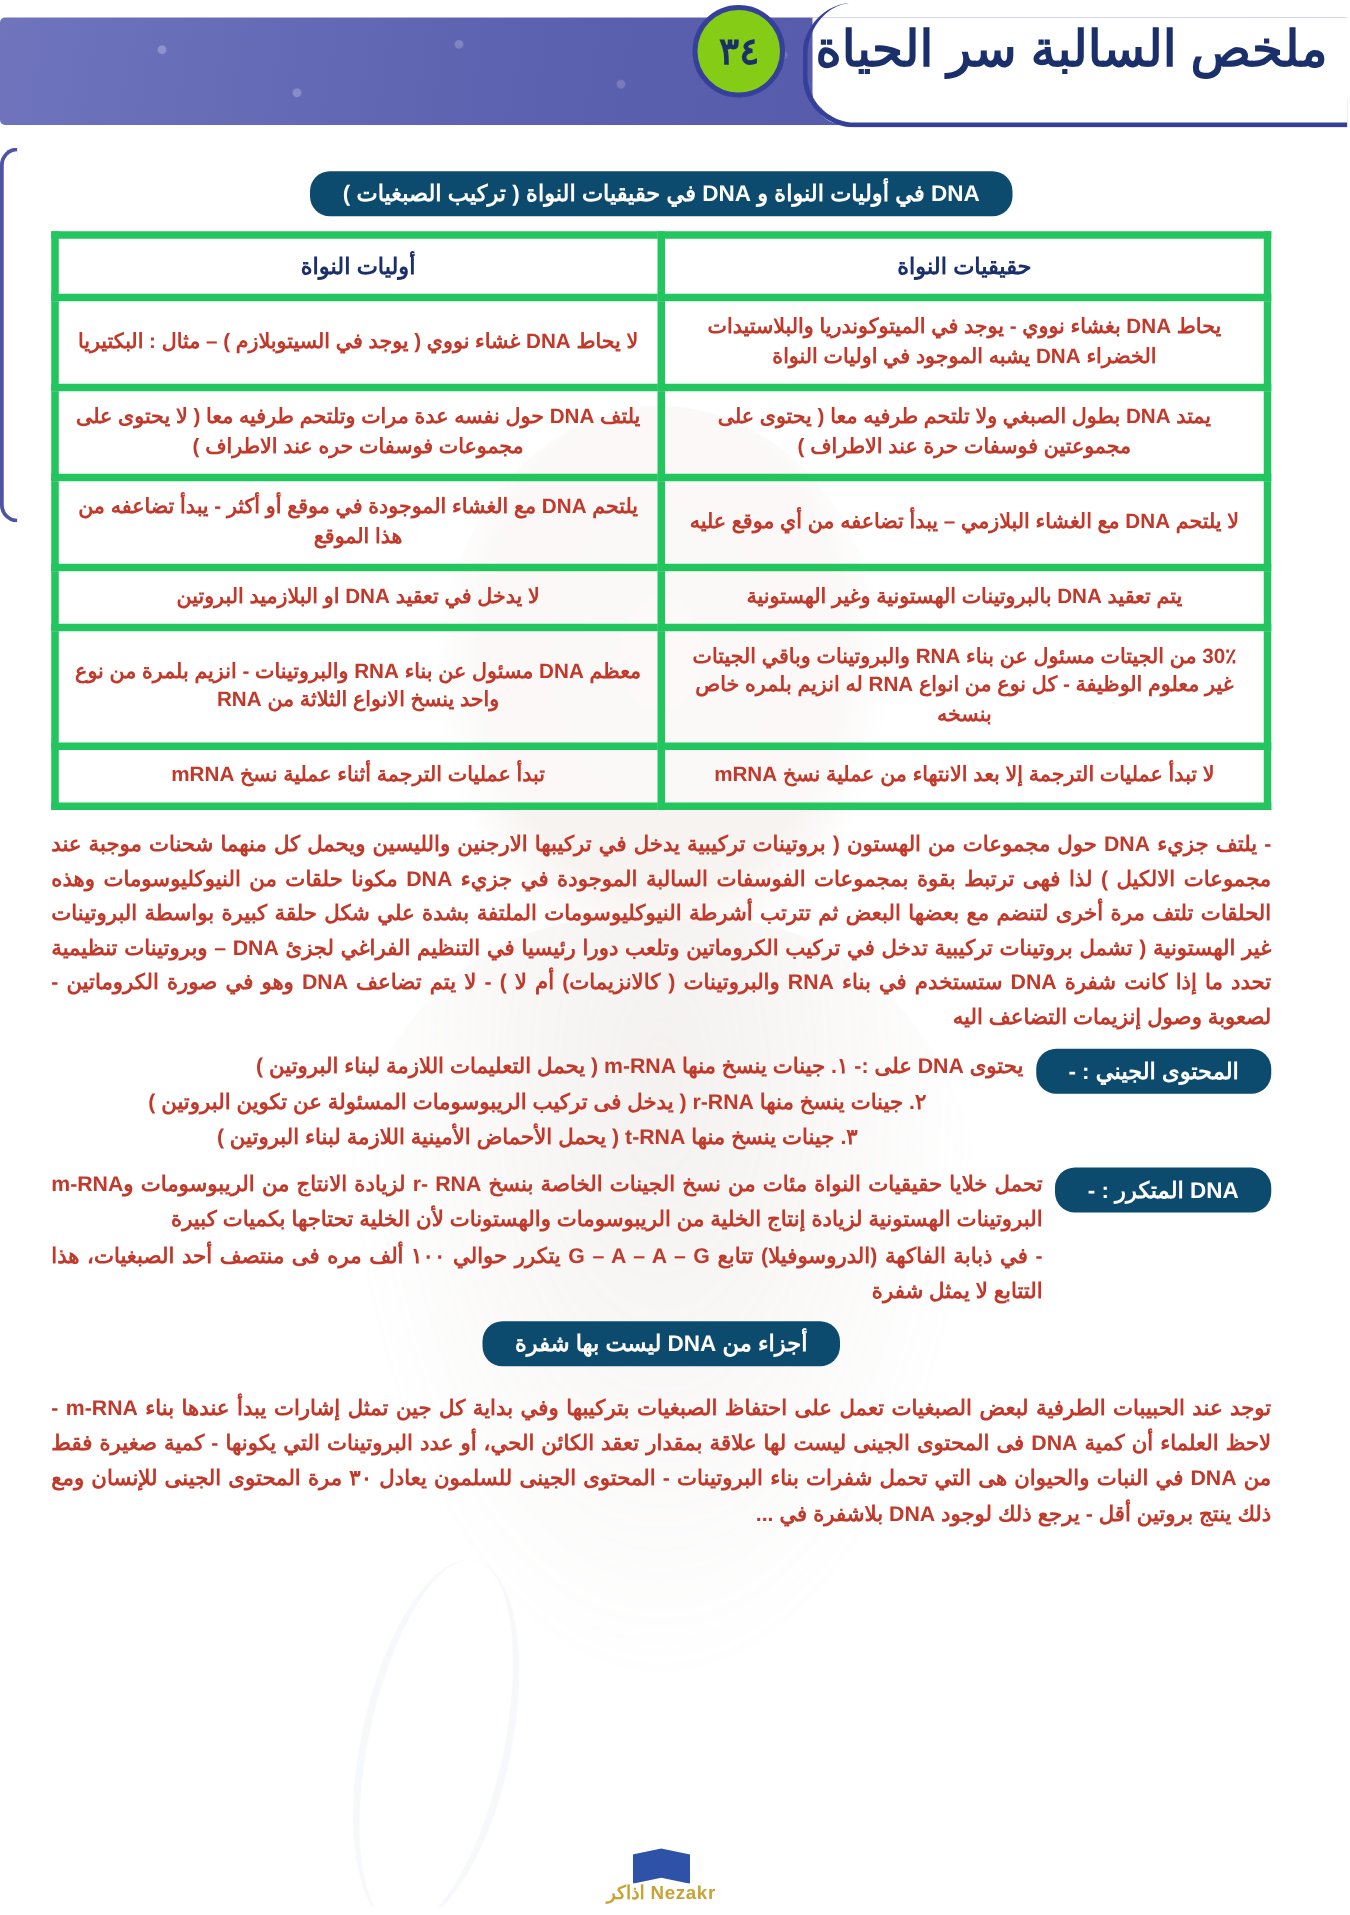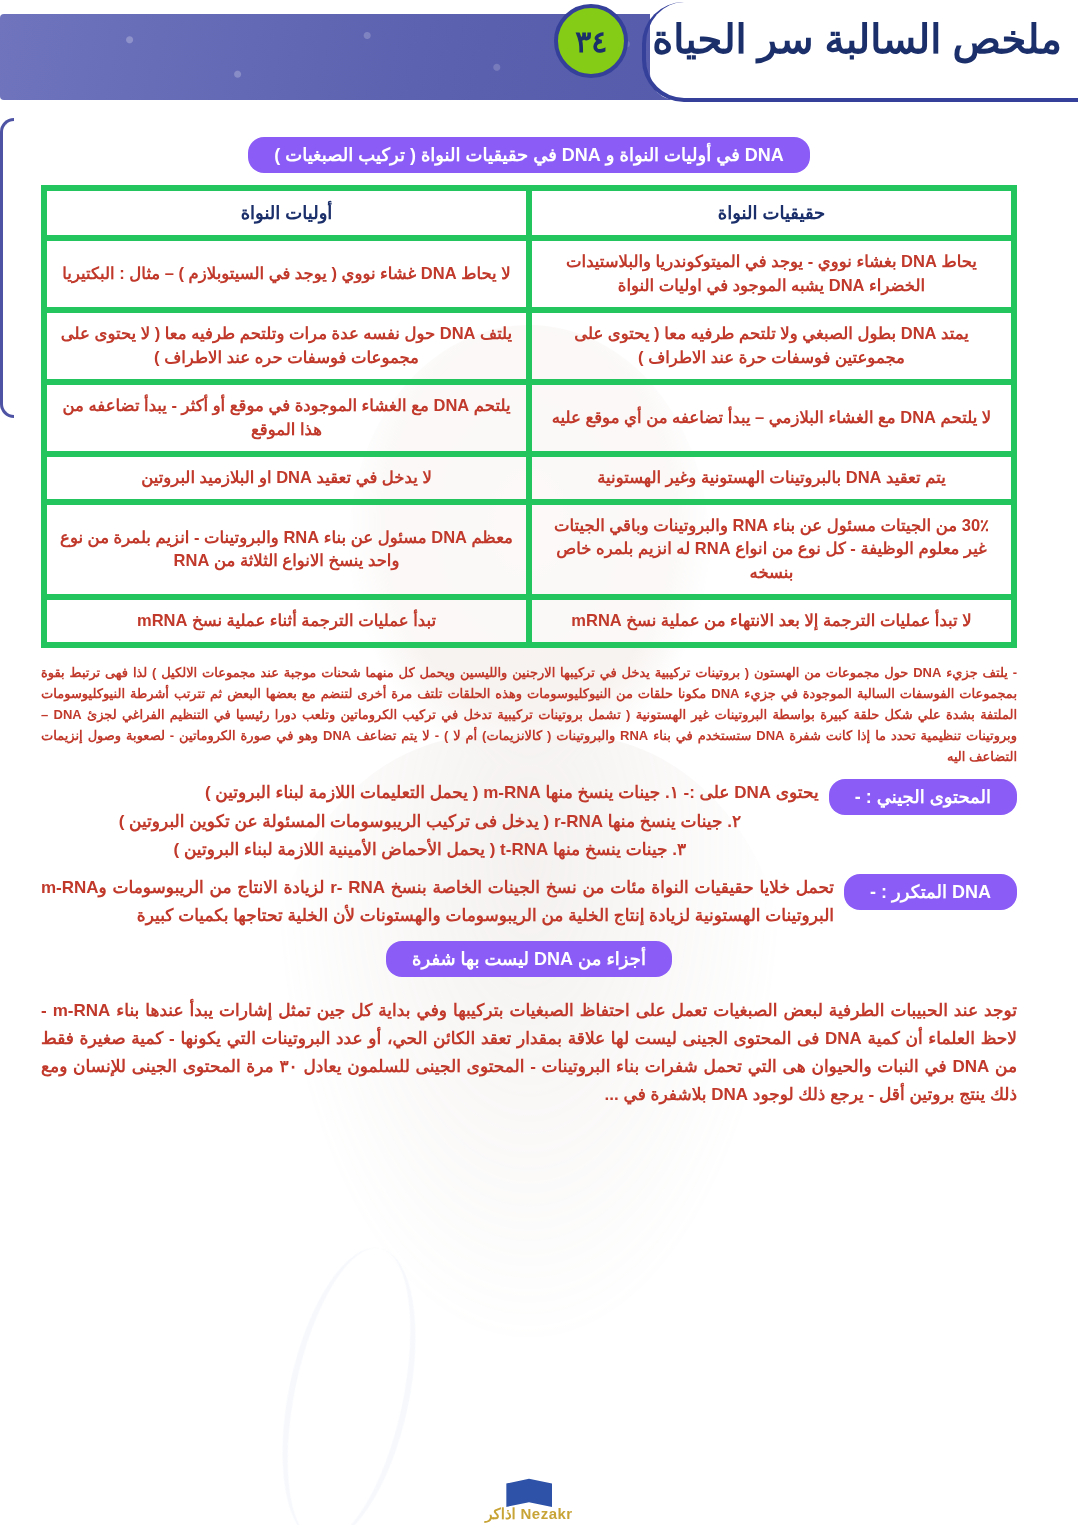--- a/index.html
+++ b/index.html
@@ -167,21 +167,21 @@
 
   .content {
     position: relative;
     z-index: 2;
     padding: 22px 24px 10px 24px;
   }
 
   
   .pill {
     display: inline-block;
-    background: #8b5cf6;
+    background: #0c4a6e;
     color: #ffffff;
     font-weight: bold;
     font-size: 18px;
     padding: 7px 26px;
     border-radius: 16px;
     margin-bottom: 12px;
   }
   .pill-wrap-center { text-align: center; }
 
   
@@ -207,21 +207,21 @@
     background: rgba(255,255,255,.55);
   }
   table.main-table td {
     color: #c0392b;
     background: rgba(255,255,255,.45);
   }
   td.navy { color: #1b2f6b; }
 
   
   .para {
-    font-size: 13px;
+    font-size: 17px;
     line-height: 1.62;
     font-weight: bold;
     color: #c0392b;
     text-align: justify;
     margin: 10px 0 12px 0;
   }
 
   .labeled-block {
     display: flex;
     align-items: flex-start;
@@ -343,20 +343,21 @@
         <span class="indent">يحتوى DNA على :- ١. جينات ينسخ منها m-RNA ( يحمل التعليمات اللازمة لبناء البروتين )</span>
         <span class="indent center-line">٢. جينات ينسخ منها r-RNA ( يدخل فى تركيب الريبوسومات المسئولة عن تكوين البروتين )</span>
         <span class="indent center-line">٣. جينات ينسخ منها t-RNA ( يحمل الأحماض الأمينية اللازمة لبناء البروتين )</span>
       </div>
     </div>
 
     <div class="labeled-block">
       <span class="pill">DNA المتكرر : -</span>
       <div class="body">
         <span class="indent">تحمل خلايا حقيقيات النواة مئات من نسخ الجينات الخاصة بنسخ r- RNA لزيادة الانتاج من الريبوسومات وm-RNA البروتينات الهستونية لزيادة إنتاج الخلية من الريبوسومات والهستونات لأن الخلية تحتاجها بكميات كبيرة</span>
+        <span class="indent">- في ذبابة الفاكهة (الدروسوفيلا) تتابع G – A – A – G يتكرر حوالي ١٠٠ ألف مره فى منتصف أحد الصبغيات، هذا التتابع لا يمثل شفرة</span>
       </div>
     </div>
 
     <div class="pill-wrap-center">
       <span class="pill">أجزاء من DNA ليست بها شفرة</span>
     </div>
     <div class="bottom-para">توجد عند الحبيبات الطرفية لبعض الصبغيات تعمل على احتفاظ الصبغيات بتركيبها وفي بداية كل جين تمثل إشارات يبدأ عندها بناء m-RNA - لاحظ العلماء أن كمية DNA فى المحتوى الجينى ليست لها علاقة بمقدار تعقد الكائن الحي، أو عدد البروتينات التي يكونها - كمية صغيرة فقط من DNA في النبات والحيوان هى التي تحمل شفرات بناء البروتينات - المحتوى الجينى للسلمون يعادل ٣٠ مرة المحتوى الجينى للإنسان ومع ذلك ينتج بروتين أقل - يرجع ذلك لوجود DNA بلاشفرة في ...</div>
 
   </div>
 

